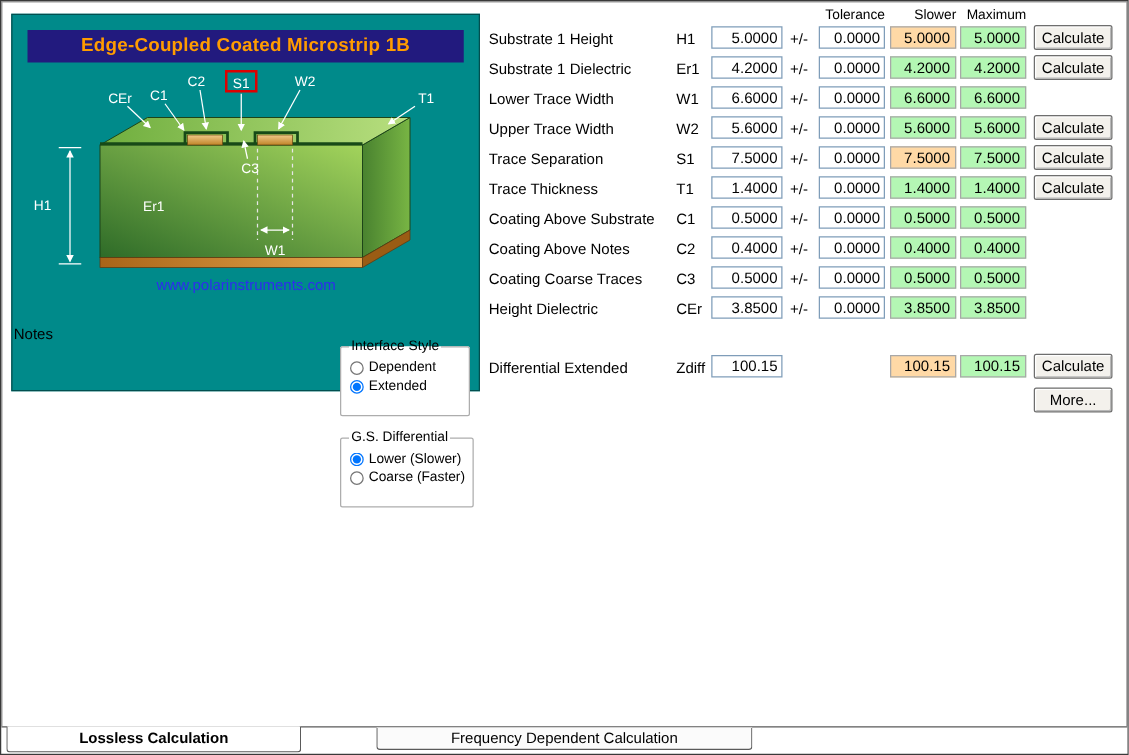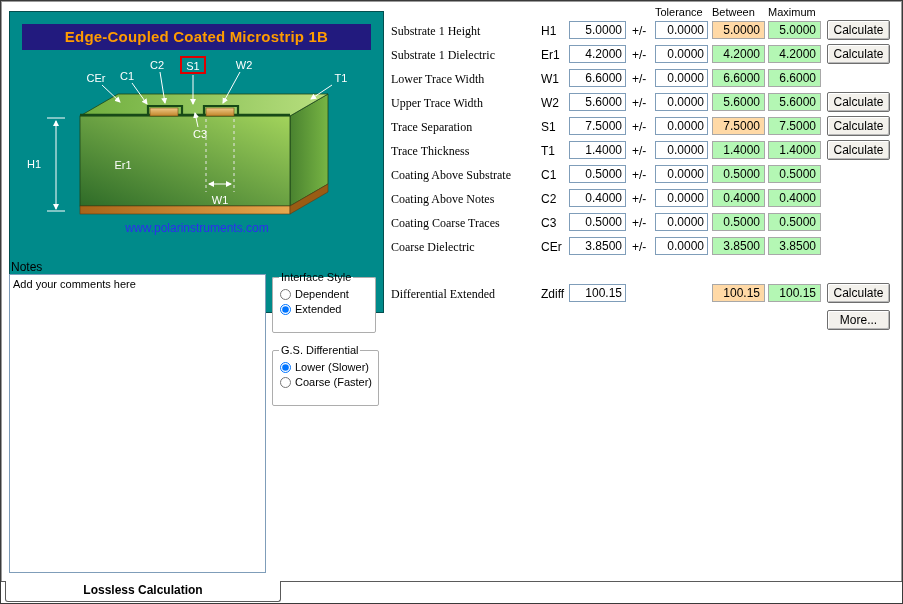--- a/index.html
+++ b/index.html
@@ -17,27 +17,27 @@
     background:#008a8a; border:1px solid #024f4f;
   }
   .graphic-title {
     position:absolute; left:12px; right:12px; top:12px; height:26px;
     background:#221a7e; color:#ff9c00; font-weight:bold; font-size:15px;
     text-align:center; line-height:26px; letter-spacing:0.2px;
   }
   .diagram { position:absolute; left:0; top:40px; width:375px; height:196px; }
 
   
-  .col-head { position:absolute; top:5px; font-size:11px; text-align:left; }
+  .col-head { position:absolute; top:5px; font-size:11px; text-align:right; }
   .head-tol { left:654px; width:53px; }
   .head-min { left:711px; width:53px; }
   .head-max { left:767px; width:53px; }
 
   .prow { position:absolute; left:388px; width:510px; height:22px; }
-  .plabel { position:absolute; left:2px;  top:3px; white-space:nowrap;font-family:Liberation Serif, serif; }
+  .plabel { position:absolute; left:2px;  top:3px; white-space:nowrap; }
   .psym   { position:absolute; left:152px; top:3px; }
   .ppm    { position:absolute; left:243px; top:3px; }
   .tin {
     position:absolute; height:18px; border:1px solid #7f9db9; background:#fff;
     font-family:"Liberation Sans", sans-serif; font-size:12px;
     text-align:right; padding:0 3px; top:0;
   }
   .pval { left:180px; width:57px; }
   .ptol { left:266px; width:53px; }
   .cell {
@@ -82,21 +82,21 @@
   
   .tabbar {
     position:absolute; left:0; right:0; bottom:0; height:22px;
     border-top:1px solid #5a5a5a; background:#fff;
   }
   .tab {
     position:absolute; text-align:center; font-size:12px; background:#fff;
     border:1px solid #5a5a5a; border-top:none; border-radius:0 0 3px 3px;
     line-height:19px; cursor:default;
   }
-  .tab-active   { left:4px;  width:276px; top:-1px; height:21px; font-weight:bold; }
+  .tab-active   { left:4px;  width:236px; top:-1px; height:21px; font-weight:bold; }
   .tab-inactive { left:300px; width:301px; top:0;  height:18px; line-height:17px; background:#fbfbfb; }
 </style>
 </head>
 <body>
 
 <div class="window">
 
   <div class="graphic">
     <div class="graphic-title">Edge-Coupled Coated Microstrip 1B</div>
     <svg class="diagram" viewBox="0 0 375 196">
@@ -170,21 +170,21 @@
         <text x="113" y="117">Er1</text>
         <text x="190" y="86">C3</text>
         <text x="210" y="152">W1</text>
       </g>
 
       <text x="187" y="180" text-anchor="middle" fill="#2d2dee" font-size="12">www.polarinstruments.com</text>
     </svg>
   </div>
 
   <div class="col-head head-tol">Tolerance</div>
-  <div class="col-head head-min">Between</div>
+  <div class="col-head head-min">Slower</div>
   <div class="col-head head-max">Maximum</div>
 
   <div class="prow" style="top:20px">
     <span class="plabel">Substrate 1 Height</span>
     <span class="psym">H1</span>
     <input class="tin pval" value="5.0000" style="">
     <span class="ppm">+/-</span>
     <input class="tin ptol" value="0.0000" style="">
     <span class="cell pmin c-orange">5.0000</span>
     <span class="cell pmax c-green">5.0000</span>
@@ -269,41 +269,40 @@
     <span class="plabel">Coating Coarse Traces</span>
     <span class="psym">C3</span>
     <input class="tin pval" value="0.5000" style="">
     <span class="ppm">+/-</span>
     <input class="tin ptol" value="0.0000" style="">
     <span class="cell pmin c-green">0.5000</span>
     <span class="cell pmax c-green">0.5000</span>
   </div>
 
   <div class="prow" style="top:236px">
-    <span class="plabel">Coarse Dielectric</span>
+    <span class="plabel">Height Dielectric</span>
     <span class="psym">CEr</span>
     <input class="tin pval" value="3.8500" style="">
     <span class="ppm">+/-</span>
     <input class="tin ptol" value="0.0000" style="">
     <span class="cell pmin c-green">3.8500</span>
     <span class="cell pmax c-green">3.8500</span>
   </div>
 
   <div class="prow zrow">
     <span class="plabel">Differential Extended</span>
     <span class="psym">Zdiff</span>
     <input class="tin pval" value="100.15" style="">
     <span class="cell pmin c-orange">100.15</span>
     <span class="cell pmax c-green">100.15</span>
     <button class="btn pcalc">Calculate</button>
   </div>
   <button class="btn more-btn">More...</button>
 
   <div class="notes-label">Notes</div>
-  <textarea class="notes-area" spellcheck="false" style="">Add your comments here</textarea>
 
   <fieldset class="fs-interface">
     <legend>Interface Style</legend>
     <label class="radio-row">
       <input type="radio" name="ifstyle" style="">
       <span>Dependent</span>
     </label>
     <label class="radio-row">
       <input type="radio" name="ifstyle" checked="" style="">
       <span>Extended</span>
@@ -317,15 +316,16 @@
       <span>Lower (Slower)</span>
     </label>
     <label class="radio-row">
       <input type="radio" name="gsconv" style="">
       <span>Coarse (Faster)</span>
     </label>
   </fieldset>
 
   <div class="tabbar">
     <div class="tab tab-active">Lossless Calculation</div>
+    <div class="tab tab-inactive">Frequency Dependent Calculation</div>
   </div>
 
 </div>
 
 </body></html>

